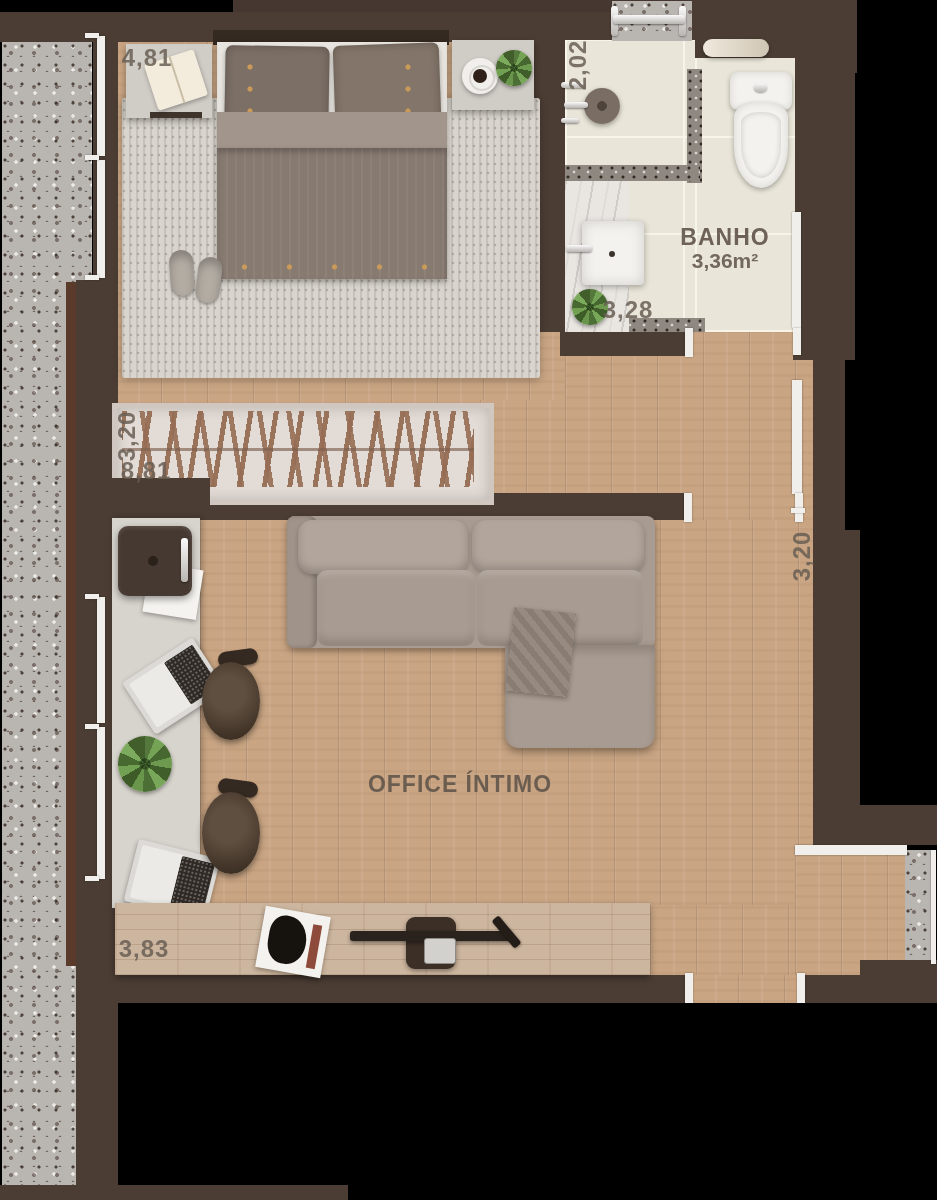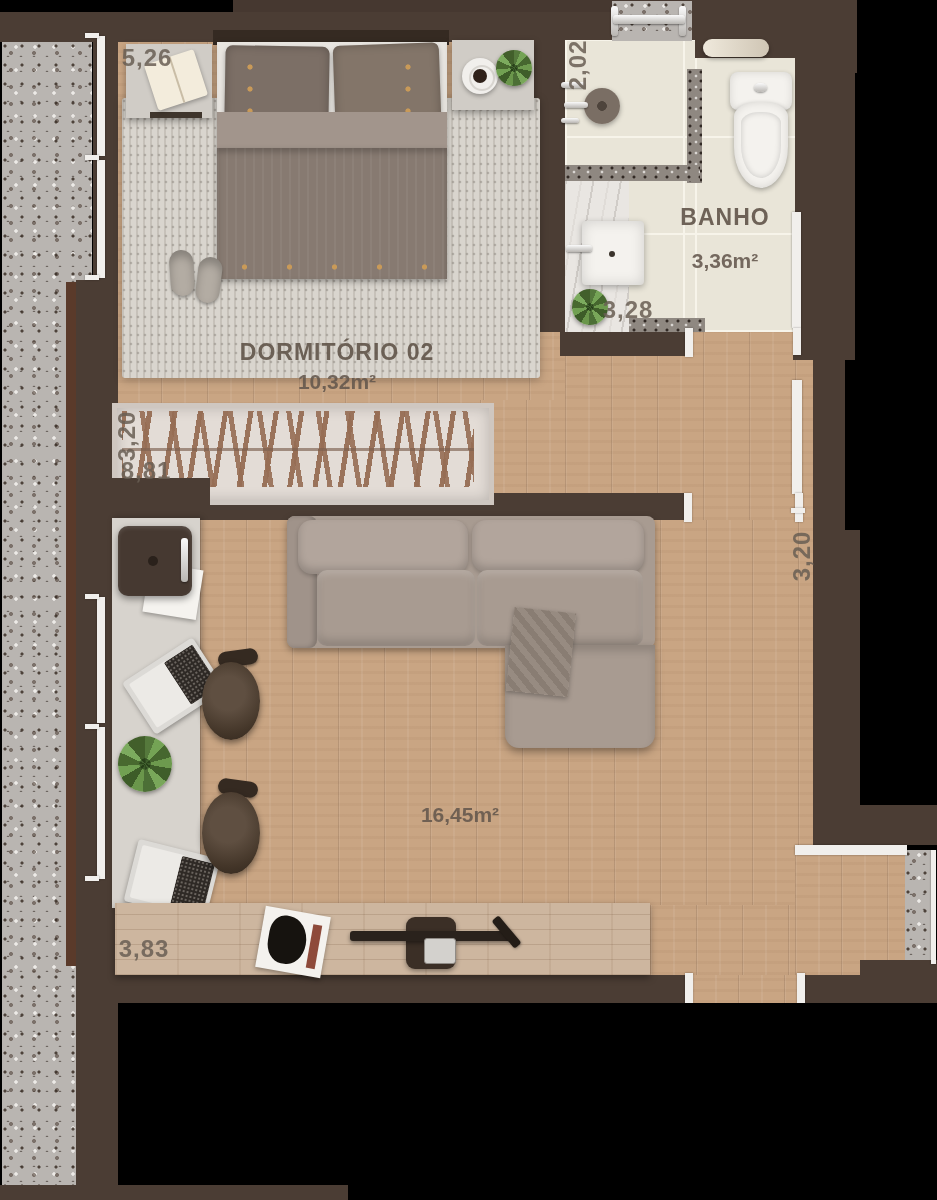--- a/index.html
+++ b/index.html
@@ -244,26 +244,24 @@
   <div class="abs white" style="left:85px;top:876px;width:14px;height:5px;"></div>
   <div class="abs white" style="left:792px;top:380px;width:10px;height:114px;"></div>
   <div class="abs white" style="left:684px;top:493px;width:8px;height:29px;"></div>
   <div class="abs white" style="left:795px;top:493px;width:8px;height:29px;"></div>
   <div class="abs white" style="left:791px;top:508px;width:14px;height:5px;"></div>
   <div class="abs white" style="left:795px;top:845px;width:112px;height:10px;"></div>
   <div class="abs white" style="left:931px;top:850px;width:5px;height:114px;"></div>
   <div class="abs white" style="left:685px;top:973px;width:8px;height:30px;"></div>
   <div class="abs white" style="left:797px;top:973px;width:8px;height:30px;"></div>
 
-  <div class="abs room-name" style="left:207px;top:341px;width:260px;">DORMITÓRIO 02</div>
-  <div class="abs room-area" style="left:207px;top:371px;width:260px;">10,32m²</div>
-  <div class="abs room-name" style="left:625px;top:206px;width:200px;">BANHO</div>
+  <div class="abs room-name" style="left:625px;top:226px;width:200px;">BANHO</div>
   <div class="abs room-area" style="left:625px;top:250px;width:200px;">3,36m²</div>
-  <div class="abs room-area" style="left:330px;top:804px;width:260px;">16,45m²</div>
-
-  <div class="abs dim" style="left:117px;top:45px;width:60px;height:26px;">5,26</div>
+  <div class="abs room-name" style="left:330px;top:773px;width:260px;">OFFICE ÍNTIMO</div>
+
+  <div class="abs dim" style="left:117px;top:45px;width:60px;height:26px;">4,81</div>
   <div class="abs dim rot" style="left:550px;top:53px;width:56px;height:24px;">2,02</div>
   <div class="abs dim" style="left:596px;top:298px;width:64px;height:24px;">3,28</div>
   <div class="abs dim rot" style="left:99px;top:424px;width:56px;height:24px;">3,20</div>
   <div class="abs dim" style="left:116px;top:458px;width:60px;height:26px;">8,81</div>
   <div class="abs dim rot" style="left:774px;top:544px;width:56px;height:24px;">3,20</div>
   <div class="abs dim" style="left:114px;top:936px;width:60px;height:26px;">3,83</div>
 </div>
 
 </body></html>

